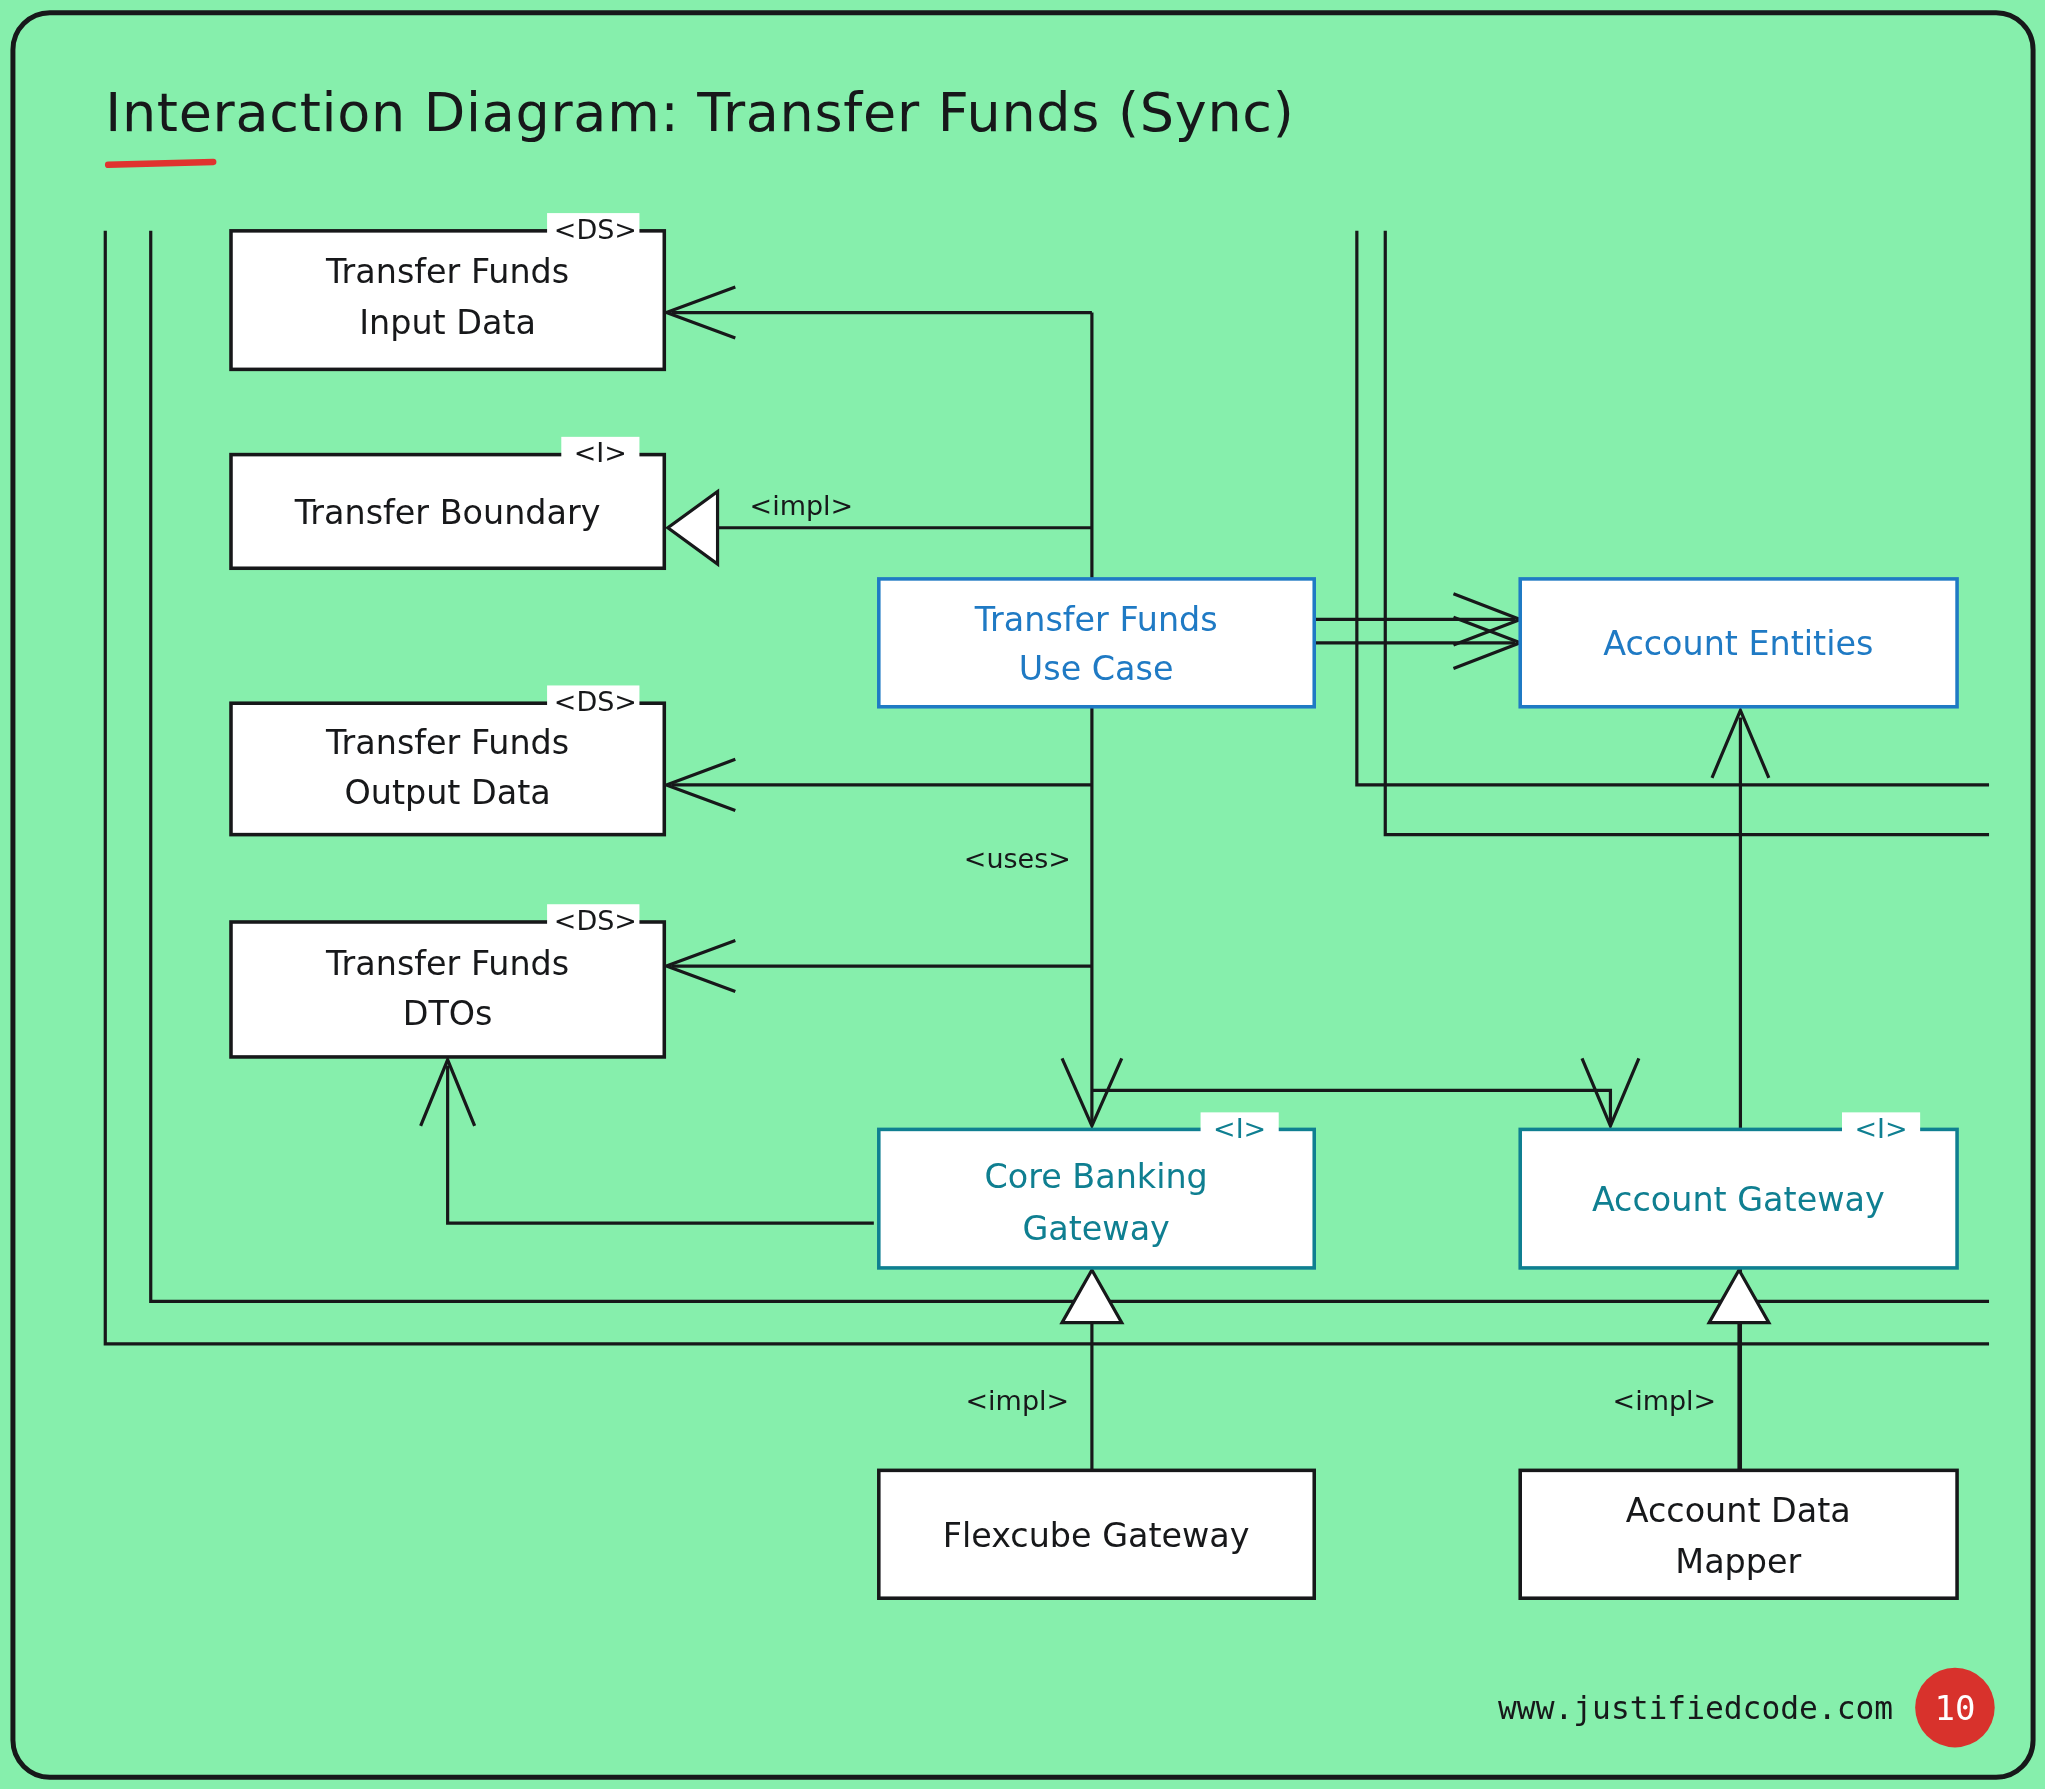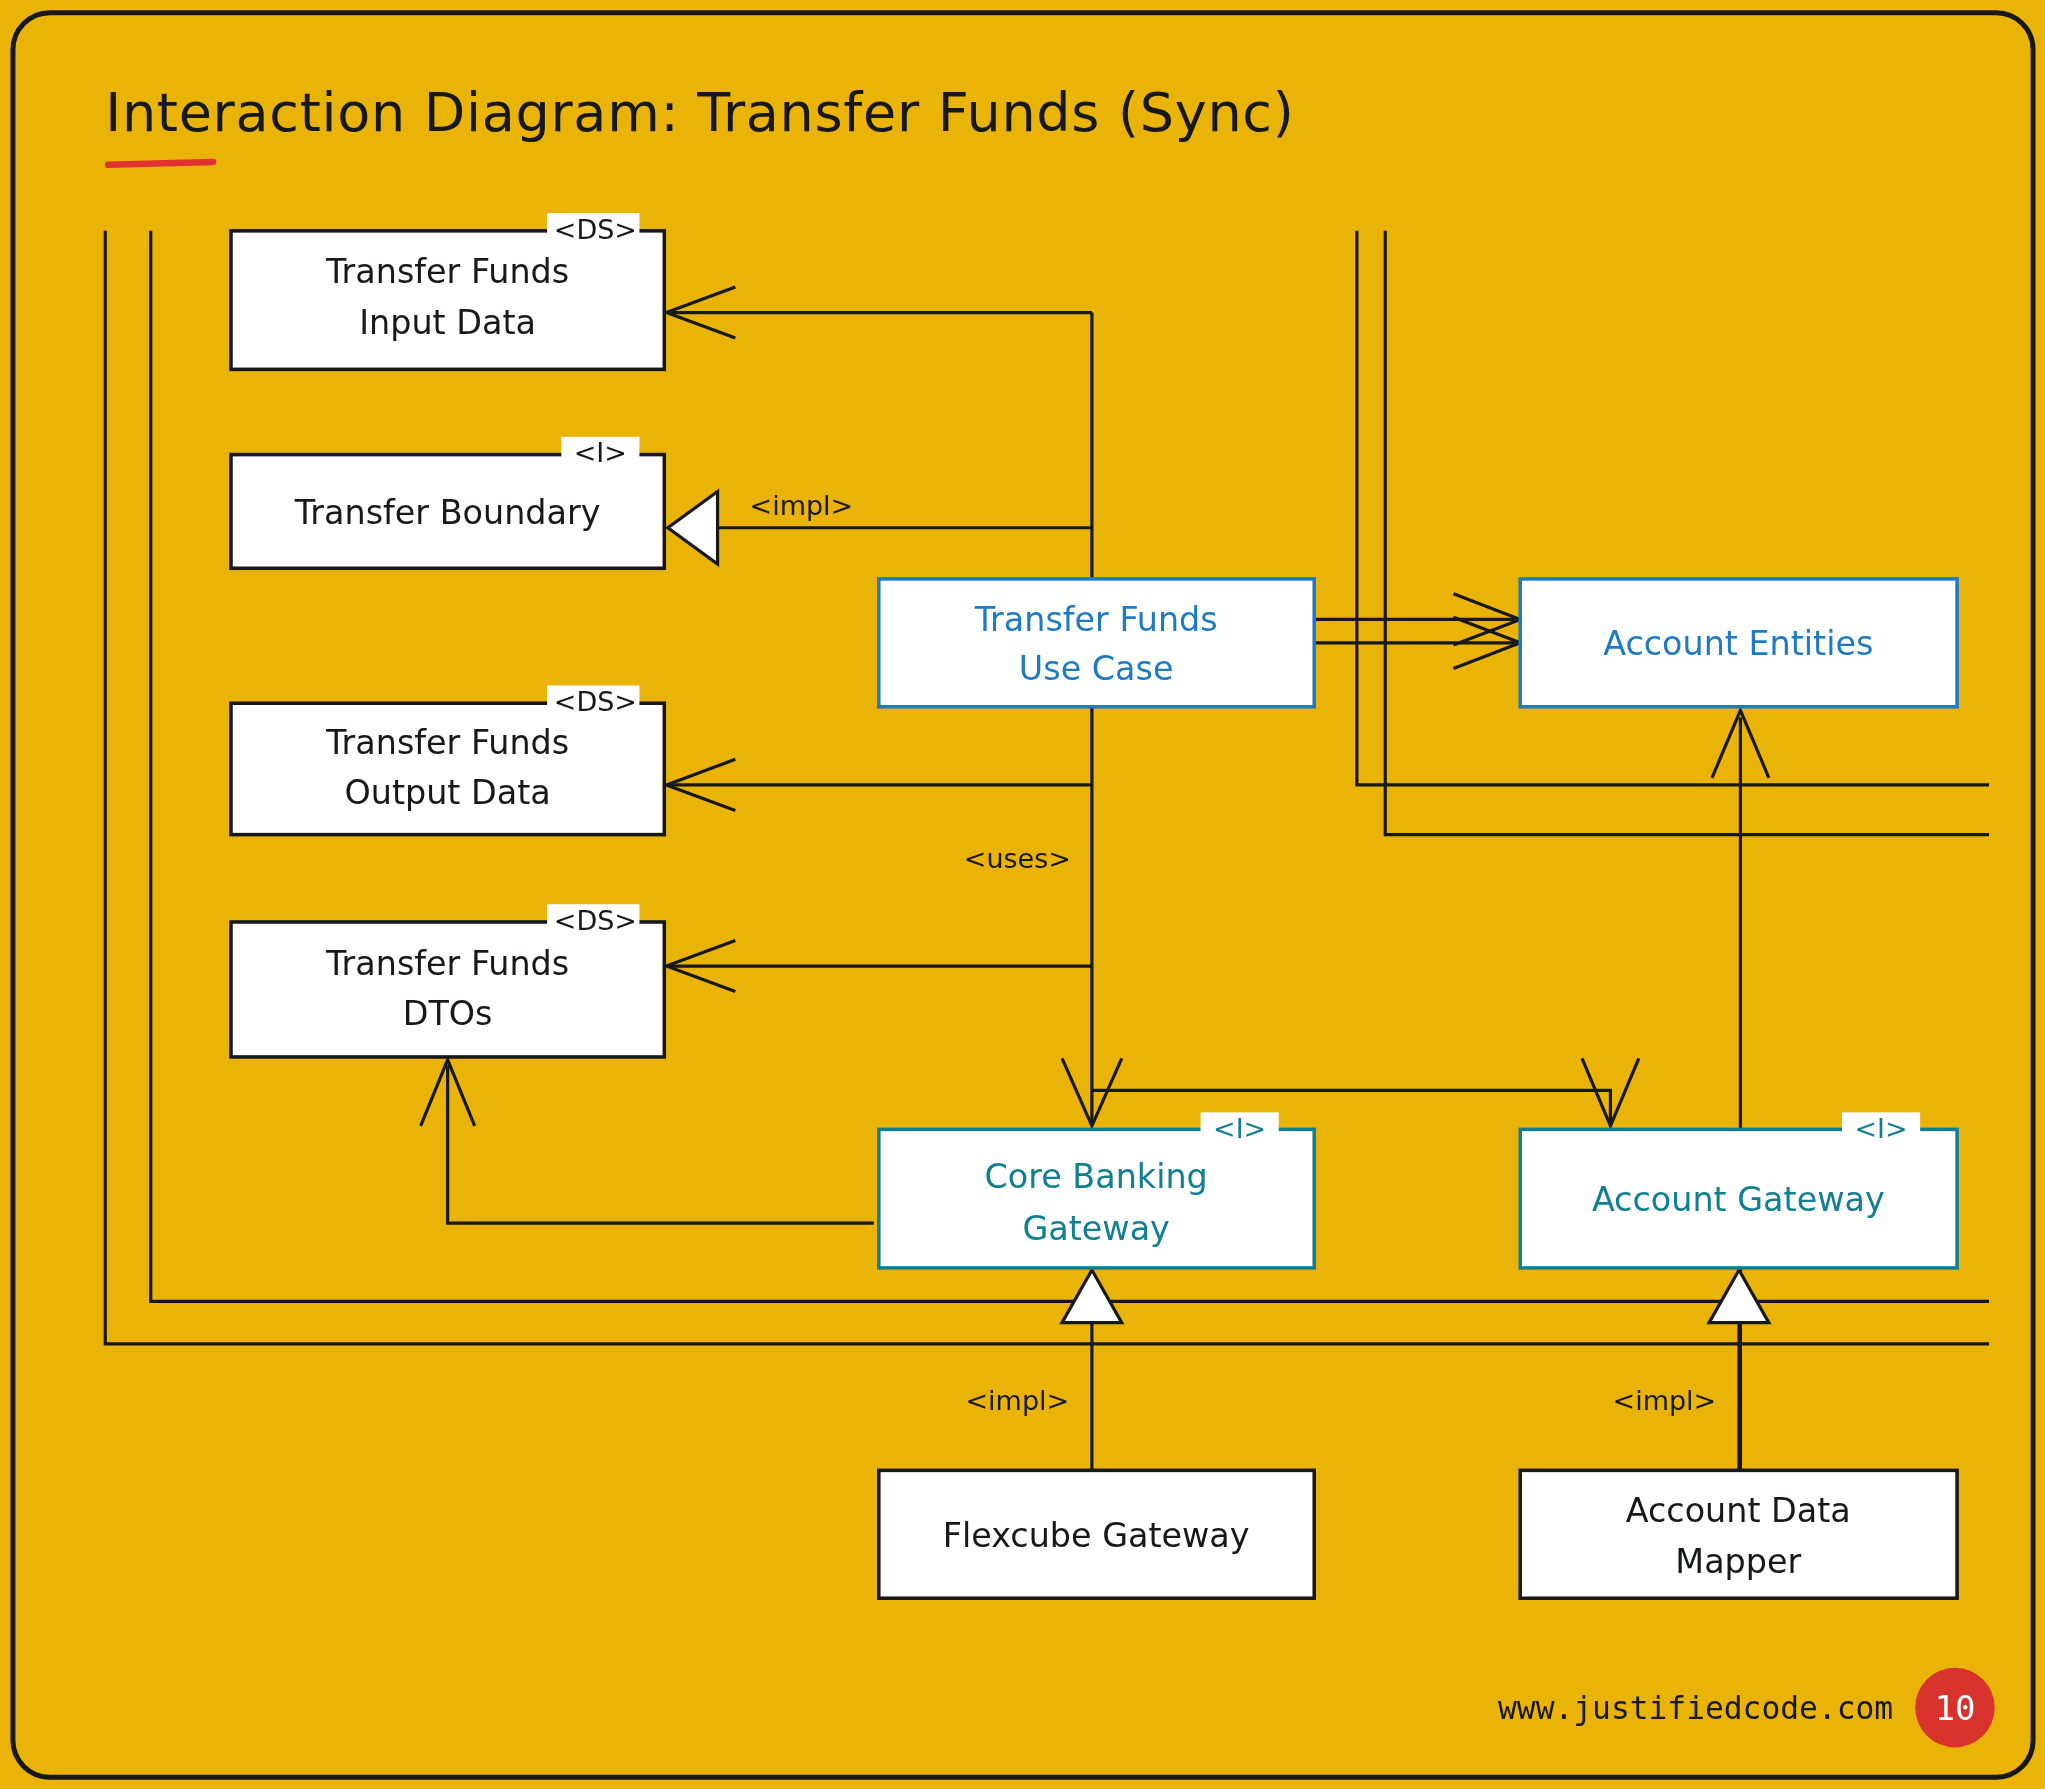--- a/index.html
+++ b/index.html
@@ -10,21 +10,21 @@
   body {
     width: 2046px;
     height: 1790px;
     font-family: "DejaVu Sans", sans-serif;
     overflow: hidden;
   }
   #stage {
     position: relative;
     width: 2046px;
     height: 1790px;
-    background: #eab308;
+    background: #86efac;
   }
   #diagram {
     position: absolute;
     left: 0;
     top: 0;
     width: 2046px;
     height: 1790px;
   }
   .frame {
     fill: none;

